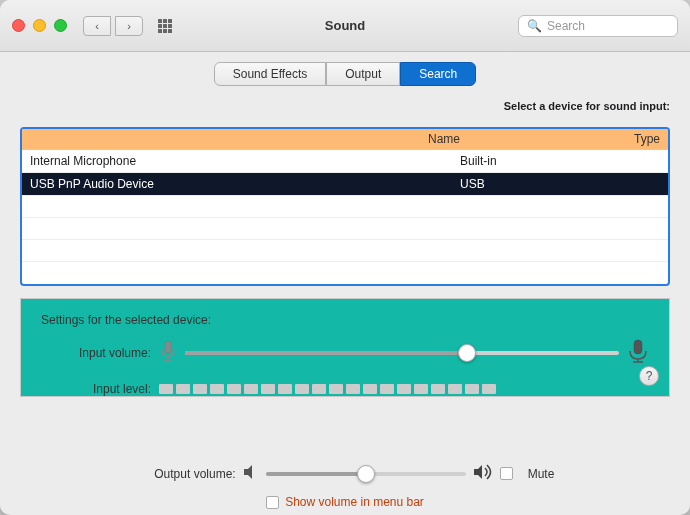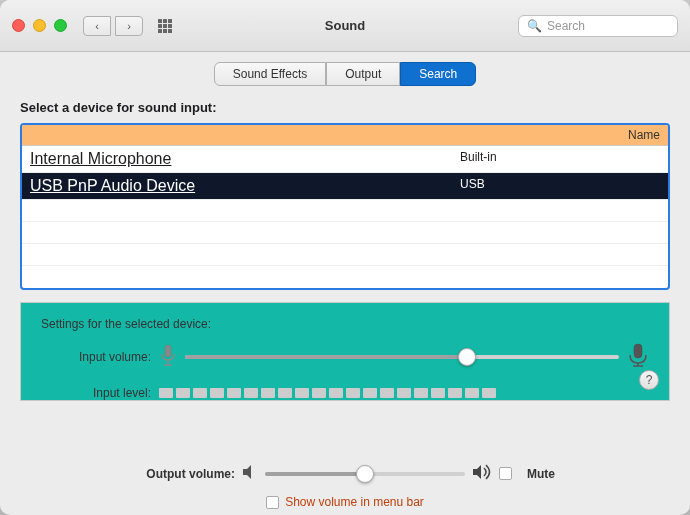--- a/index.html
+++ b/index.html
@@ -147,23 +147,24 @@
     
     .content {
       flex: 1;
       padding: 0 20px 0 20px;
       display: flex;
       flex-direction: column;
     }
 
     .section-title {
       font-weight: 600;
-      font-size: 13px;
-      margin-bottom: 8px;
+      font-size: 11px;
+      margin-bottom: 15px;
       margin-top: 6px;
+      text-align: right;
     }
 
     
     .device-table {
       border: 2px solid #2a7be4;
       border-radius: 4px;
       overflow: hidden;
       background: white;
       flex-shrink: 0;
     }
@@ -183,21 +184,21 @@
       padding: 4px 8px;
       border-bottom: 1px solid #eee;
       cursor: pointer;
     }
     .table-row.selected {
       background: #0f172a;
       color: white;
     }
     .table-row:last-child { border-bottom: none; }
 
-    .row-name { flex: 1; font-size: 16px; text-decoration: underline; }
+    .row-name { flex: 1; font-size: 12px; }
     .row-type { width: 200px; font-size: 12px; }
 
     
     .empty-row {
       height: 22px;
       border-bottom: 1px solid #eee;
     }
     .empty-row:last-child { border-bottom: none; }
 
     
@@ -296,21 +297,20 @@
       color: #555;
       cursor: pointer;
     }
 
     .output-row {
       display: flex;
       align-items: center;
       justify-content: center;
       gap: 6px;
       margin-bottom: 6px;
-      font-weight: bold;
     }
     .output-label {
       font-size: 12px;
       color: #333;
       width: 100px;
       text-align: right;
     }
 
     .output-slider-track {
       width: 200px;
@@ -413,20 +413,21 @@
     <div class="tab active">Search</div>
   </div>
 
   <div class="content">
 
     <div class="section-title">Select a device for sound input:</div>
 
     <div class="device-table">
       <div class="table-header">
         <span class="col-name">Name</span>
+        <span class="col-type">Type</span>
       </div>
       <div class="table-row">
         <span class="row-name">Internal Microphone</span>
         <span class="row-type">Built-in</span>
       </div>
       <div class="table-row selected">
         <span class="row-name">USB PnP Audio Device</span>
         <span class="row-type">USB</span>
       </div>
       <div class="empty-row"></div>

